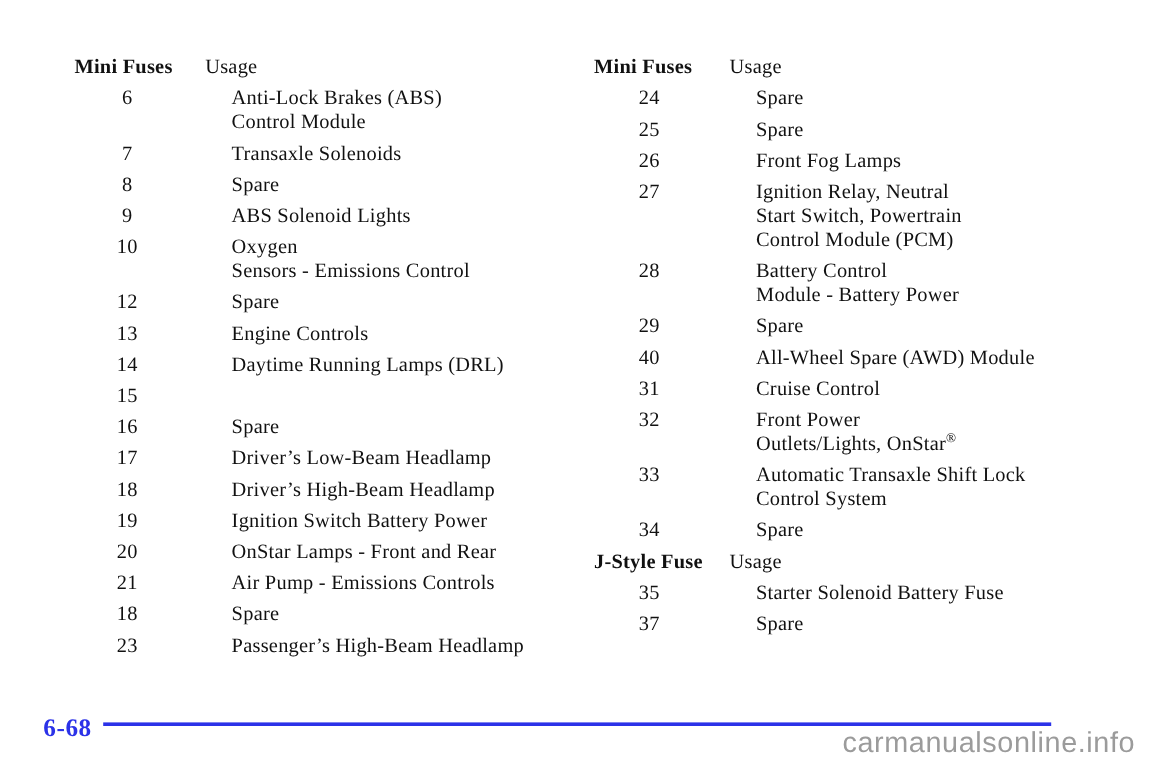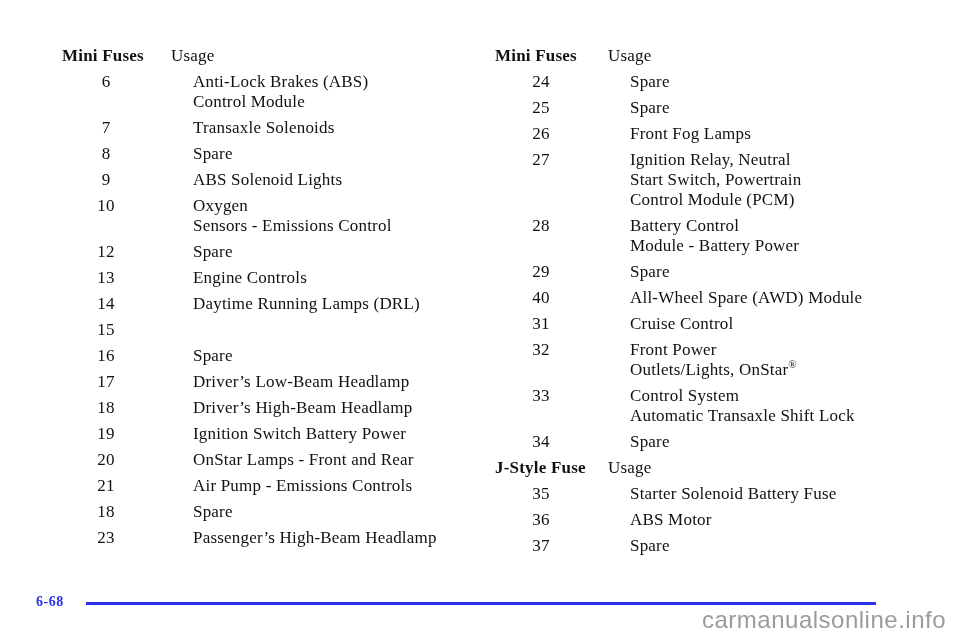--- a/index.html
+++ b/index.html
@@ -33,21 +33,21 @@
   .hdr-fuse { font-weight: bold; text-align: left; white-space: nowrap; }
   .hdr-usage { font-weight: normal; margin-left: 21px; white-space: nowrap; }
   .fuse-number-cell { text-align: center; }
   .usage-cell { margin-left: 43px; }
   .usage-line { white-space: nowrap; }
   .usage-line sup { font-size: 11px; line-height: 0; vertical-align: super; }
 
   .page-number {
     position: absolute;
     left: 36px; top: 594px;
-    font-size: 14px;
+    font-size: 21px;
     font-weight: bold;
     color: var(--accent);
     letter-spacing: 0.5px;
   }
   .footer-rule {
     position: absolute;
     left: 86px; top: 602px;
     width: 790px; height: 3px;
     background: var(--accent);
   }
@@ -232,47 +232,41 @@
       <div class="fuse-row">
         <span class="fuse-number-cell">32</span>
         <div class="usage-cell">
           <div class="usage-line">Front Power</div>
           <div class="usage-line">Outlets/Lights, OnStar<sup>®</sup></div>
         </div>
       </div>
       <div class="fuse-row">
         <span class="fuse-number-cell">33</span>
         <div class="usage-cell">
+          <div class="usage-line">Automatic Transaxle Shift Lock</div>
           <div class="usage-line">Control System</div>
-          <div class="usage-line">Automatic Transaxle Shift Lock</div>
         </div>
       </div>
       <div class="fuse-row">
         <span class="fuse-number-cell">34</span>
         <div class="usage-cell">
           <div class="usage-line">Spare</div>
         </div>
       </div>
       <div class="hdr-row">
         <span class="hdr-fuse">J-Style Fuse</span>
         <span class="hdr-usage">Usage</span>
       </div>
       <div class="fuse-row">
         <span class="fuse-number-cell">35</span>
         <div class="usage-cell">
           <div class="usage-line">Starter Solenoid Battery Fuse</div>
         </div>
       </div>
       <div class="fuse-row">
-        <span class="fuse-number-cell">36</span>
-        <div class="usage-cell">
-          <div class="usage-line">ABS Motor</div>
-        </div>
-      </div>
-      <div class="fuse-row">
         <span class="fuse-number-cell">37</span>
         <div class="usage-cell">
           <div class="usage-line">Spare</div>
         </div>
       </div>
     </div>
 
   <span class="page-number">6-68</span>
 
   <div class="footer-rule"></div>

